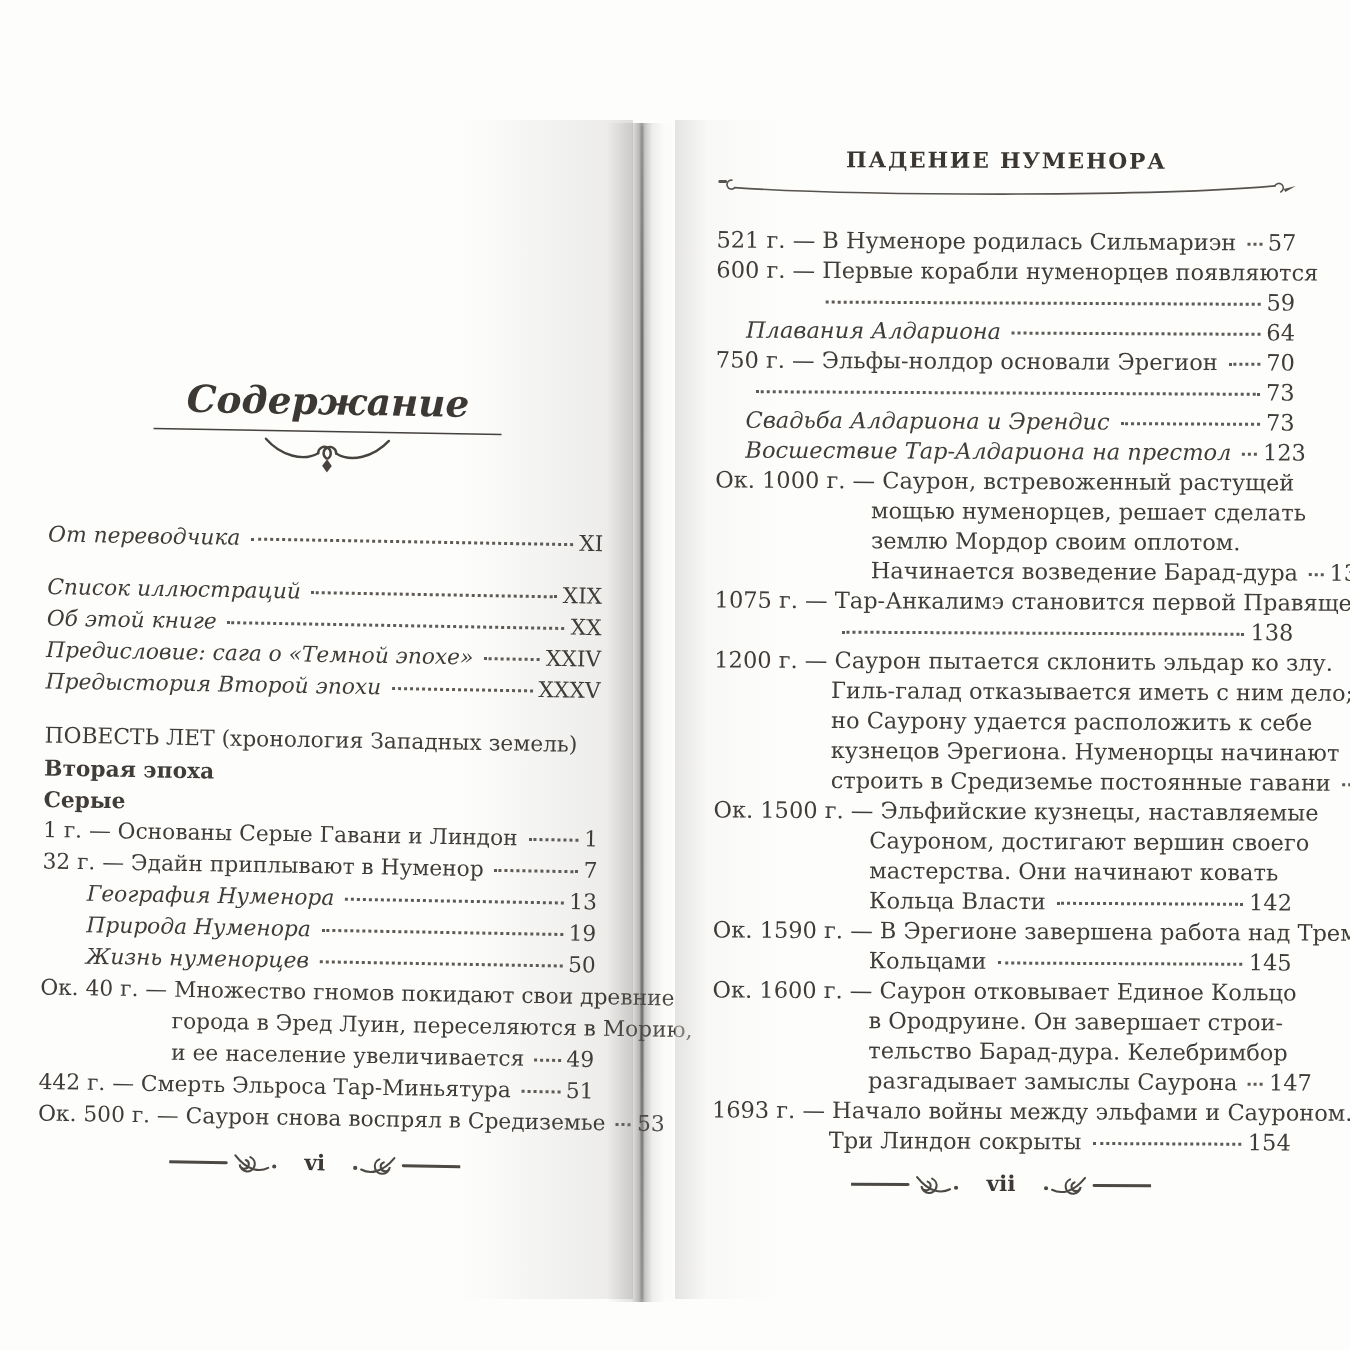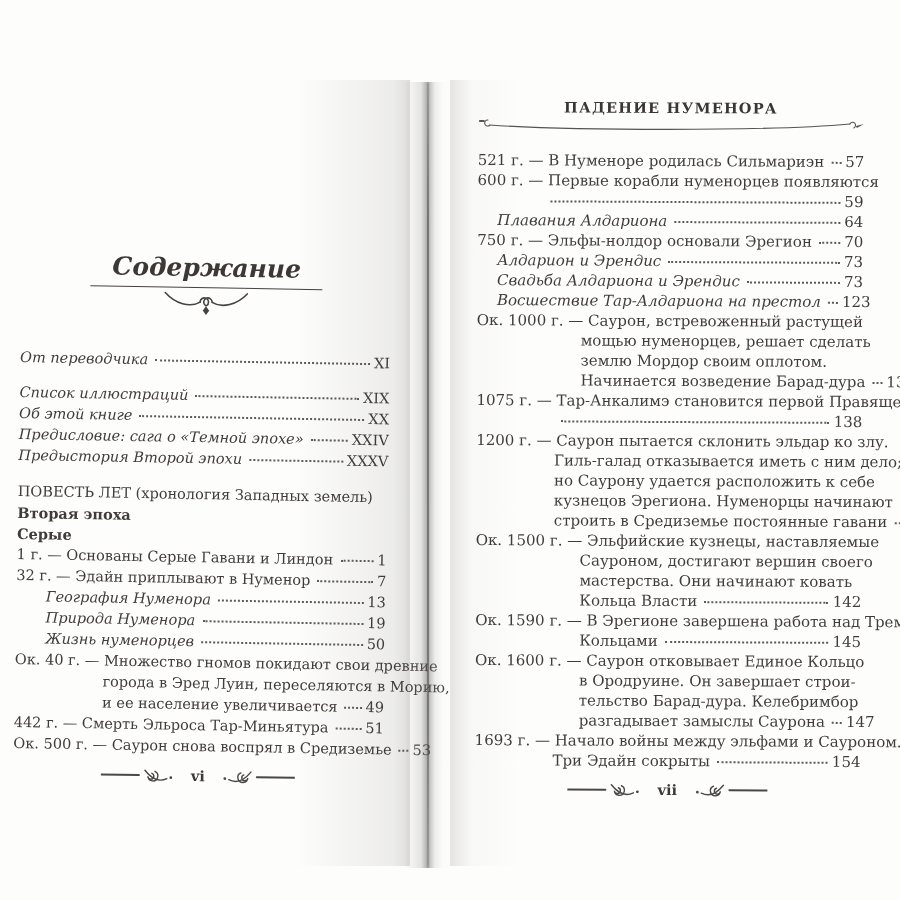--- a/index.html
+++ b/index.html
@@ -8,21 +8,21 @@
     background:#fdfdfc;
     font-family:"DejaVu Serif","Liberation Serif",serif;
     color:#403c38;
     overflow:hidden;
   }
   .canvas { position:relative; width:900px; height:900px; overflow:hidden; background:#fdfdfc; }
 
   
   .page { position:absolute; top:80px; bottom:34px; }
   .page-left {
-    left:0; width:410px;
+    left:12px; width:410px;
     background:linear-gradient(to right, rgba(250,250,248,0) 72%, rgba(216,215,212,0.45) 96%, rgba(196,195,192,0.55) 100%);
   }
   .page-right {
     left:450px; width:430px;
     background:linear-gradient(to right, rgba(204,203,200,0.5) 0%, rgba(236,235,233,0.28) 5%, rgba(252,252,250,0) 16%);
   }
   .gutter {
     position:absolute; left:404px; top:82px; bottom:32px; width:50px;
     background:
       linear-gradient(to right,
@@ -250,21 +250,20 @@
             <span class="toc-text">Плавания Алдариона</span>
             <span class="leader"></span>
             <span class="toc-page">64</span>
           </div>
           <div class="toc-line">
             <span class="toc-text">750 г. — Эльфы-нолдор основали Эрегион</span>
             <span class="leader"></span>
             <span class="toc-page">70</span>
           </div>
           <div class="toc-line italic" style="padding-left: 20px;">
-            <span class="toc-text">Алдарион и Эрендис</span>
             <span class="leader"></span>
             <span class="toc-page">73</span>
           </div>
           <div class="toc-line italic" style="padding-left: 20px;">
             <span class="toc-text">Свадьба Алдариона и Эрендис</span>
             <span class="leader"></span>
             <span class="toc-page">73</span>
           </div>
           <div class="toc-line italic" style="padding-left: 20px;">
             <span class="toc-text">Восшествие Тар-Алдариона на престол</span>
@@ -341,21 +340,21 @@
           </div>
           <div class="toc-line" style="padding-left: 104px;">
             <span class="toc-text">разгадывает замыслы Саурона</span>
             <span class="leader"></span>
             <span class="toc-page">147</span>
           </div>
           <div class="toc-line">
             <span class="toc-text">1693 г. — Начало войны между эльфами и Сауроном.</span>
           </div>
           <div class="toc-line" style="padding-left: 78px;">
-            <span class="toc-text">Три Эдайн сокрыты</span>
+            <span class="toc-text">Три Линдон сокрыты</span>
             <span class="leader"></span>
             <span class="toc-page">154</span>
           </div>
         </div>
 
       <div class="page-footer">
         <svg class="flourish" width="74" height="16" viewBox="0 0 74 16">
           <g fill="none" stroke="#4c4843" stroke-width="1.4" stroke-linecap="round">
             <path d="M0,8 H38" stroke-width="2"></path>
             <path d="M54,4 a5,5 0 1 1 -7,5 a3,3 0 1 0 4,-3"></path>

